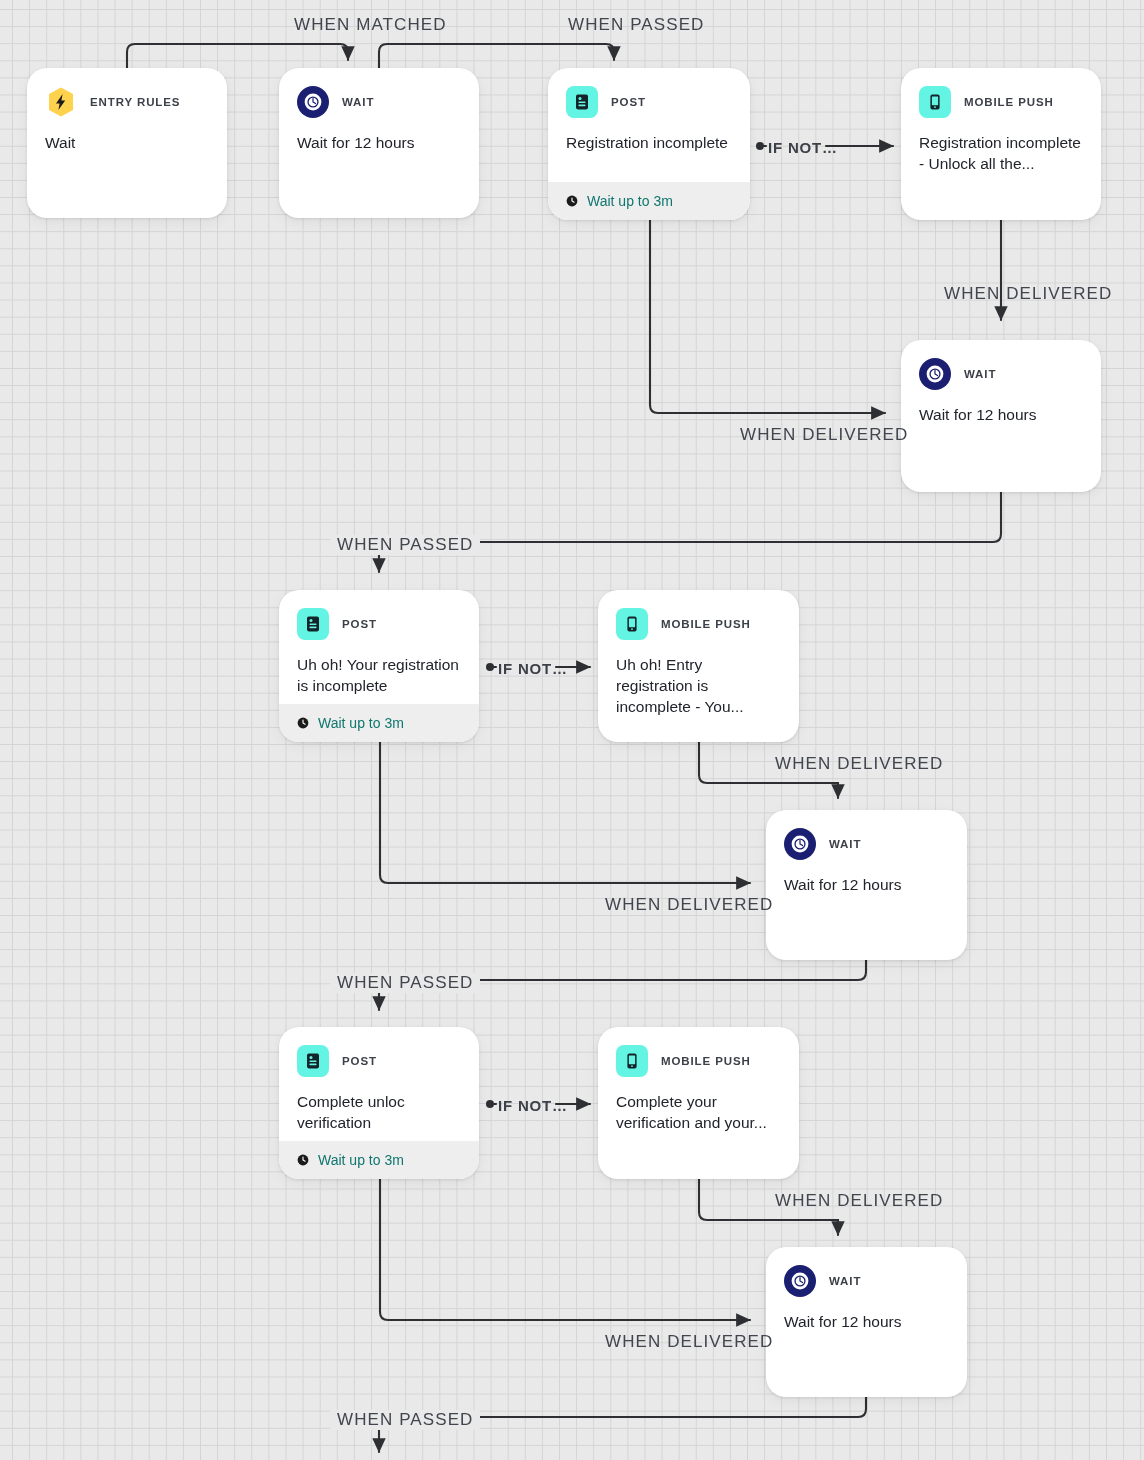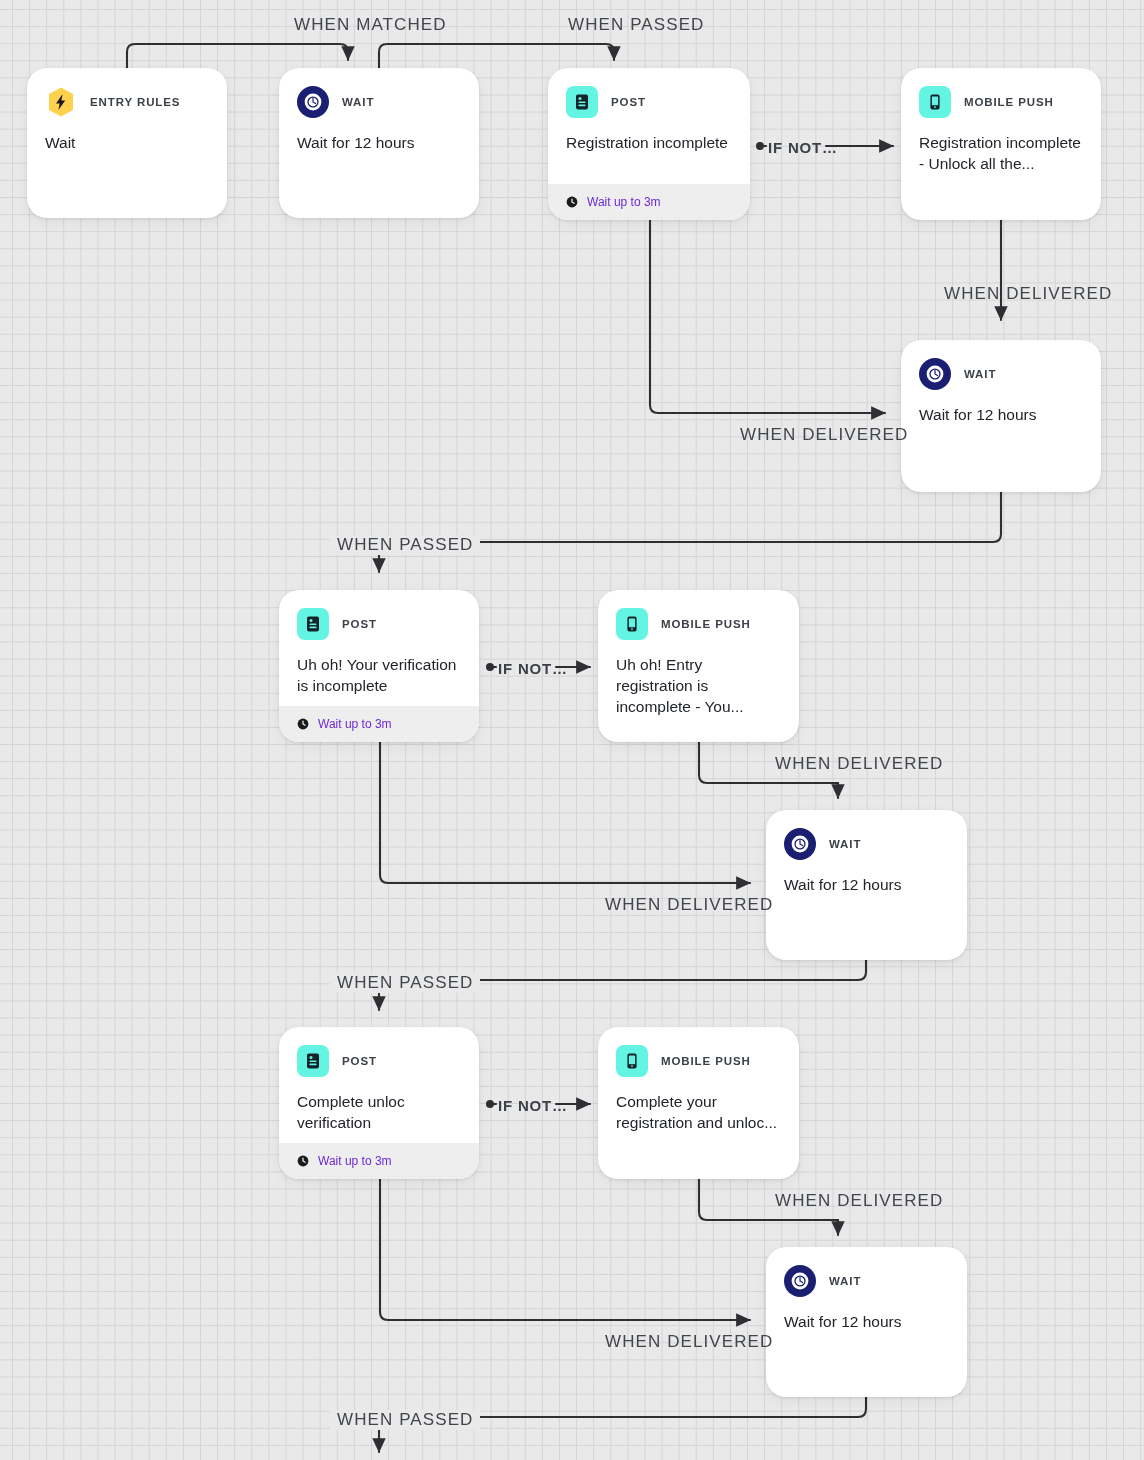--- a/index.html
+++ b/index.html
@@ -46,22 +46,22 @@
     font-size: 15.5px;
     line-height: 21px;
     color: #21242b;
     font-weight: 400;
   }
   .card-foot {
     position:absolute; left:0; right:0; bottom:0;
     background:#eeeeee;
     padding: 11px 18px;
     display:flex; align-items:center; gap:9px;
-    font-size: 12px;
-    color:#6d28d9;
+    font-size: 14px;
+    color:#0f766e;
   }
   .foot-clock { width:12px; height:12px; flex:0 0 12px; }
 
   .elabel {
     position:absolute;
     font-size: 17px;
     font-weight: 400;
     letter-spacing: 1.1px;
     color: #41454d;
     white-space: nowrap;
@@ -210,21 +210,21 @@
       <span class="badge msg">
         <svg width="18" height="18" viewBox="0 0 18 18">
           <rect x="3" y="1.6" width="12" height="14.8" rx="1.8" fill="#13242b"></rect>
           <circle cx="7" cy="5.4" r="1.5" fill="#64f4e4"></circle>
           <rect x="5.4" y="8.4" width="7.2" height="1.7" rx="0.8" fill="#64f4e4"></rect>
           <rect x="5.4" y="11.6" width="7.2" height="1.7" rx="0.8" fill="#64f4e4"></rect>
         </svg>
       </span>
       <span class="kind">POST</span>
     </div>
-    <div class="card-title">Uh oh! Your verification is incomplete</div>
+    <div class="card-title">Uh oh! Your registration is incomplete</div>
     <div class="card-foot">
       <svg class="foot-clock" viewBox="0 0 12 12">
         <circle cx="6" cy="6" r="5.4" fill="#1b1b1b"></circle>
         <path d="M6 6 V3 M6 6 L8.1 7.2" stroke="#ffffff" stroke-width="1.15" stroke-linecap="round" fill="none"></path>
       </svg>
       <span>Wait up to 3m</span>
     </div>
   </div>
 
   <div class="card" style="left:598px; top:590px; width:201px; height:152px;">
@@ -282,21 +282,21 @@
     <div class="card-head">
       <span class="badge msg">
         <svg width="18" height="18" viewBox="0 0 18 18">
           <rect x="4.4" y="1.5" width="9.2" height="15" rx="1.9" fill="#13242b"></rect>
           <rect x="5.9" y="3.4" width="6.2" height="8.8" rx="0.6" fill="#64f4e4"></rect>
           <circle cx="9" cy="14.1" r="0.95" fill="#64f4e4"></circle>
         </svg>
       </span>
       <span class="kind">MOBILE PUSH</span>
     </div>
-    <div class="card-title">Complete your registration and unloc...</div>
+    <div class="card-title">Complete your verification and your...</div>
   </div>
 
   <div class="card" style="left:766px; top:1247px; width:201px; height:150px;">
     <div class="card-head">
       <span class="badge wait">
         <svg width="20" height="20" viewBox="0 0 20 20">
           <circle cx="10" cy="10" r="8.4" fill="#ffffff"></circle>
           <circle cx="10" cy="10" r="5.6" fill="#1b1f72"></circle>
           <circle cx="10" cy="10" r="4.3" fill="#ffffff"></circle>
           <path d="M10 10 V6.4 M10 10 L12.6 11.6" stroke="#1b1f72" stroke-width="1.2" stroke-linecap="round" fill="none"></path>

